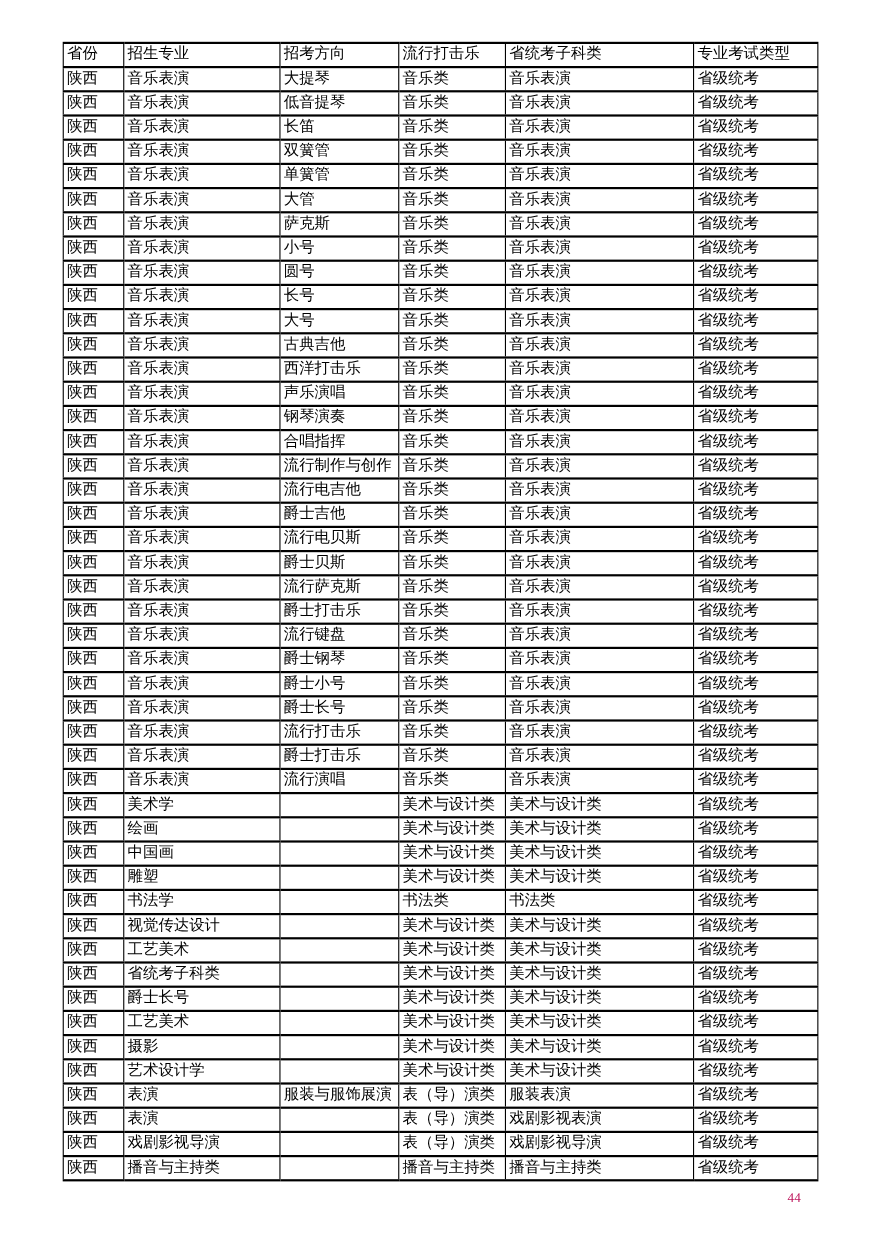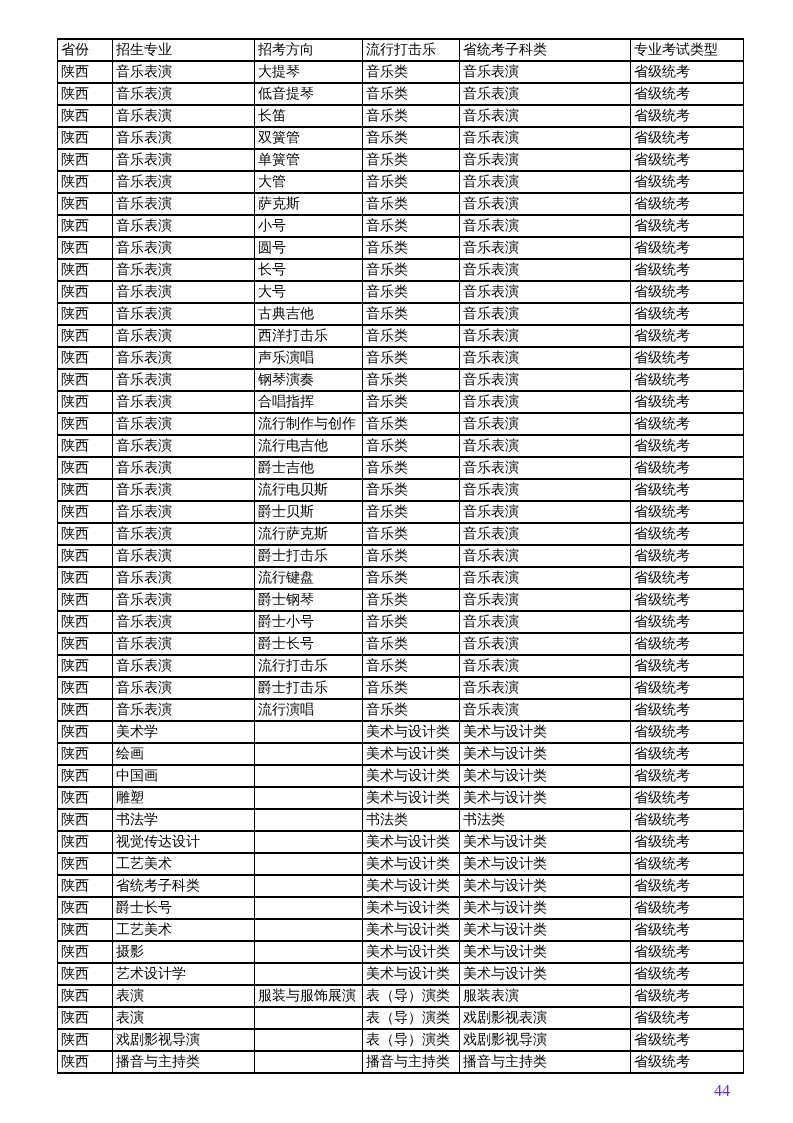--- a/index.html
+++ b/index.html
@@ -51,23 +51,23 @@
   col.c2 { width: 108px; }
   col.c3 { width: 97px; }
   col.c4 { width: 171px; }
   col.c5 { width: 113px; }
   .page-number {
     position: absolute;
     left: 700px;
     top: 1082px;
     width: 44px;
     text-align: center;
-    font-size: 16px;
+    font-size: 12px;
     font-family: "Liberation Serif", serif;
-    color: #6d28d9;
+    color: #be185d;
   }
 </style>
 </head>
 <body>
 
 <div class="page">
   <table class="data-table">
     <colgroup>
       <col class="c0">
         <col class="c1">

